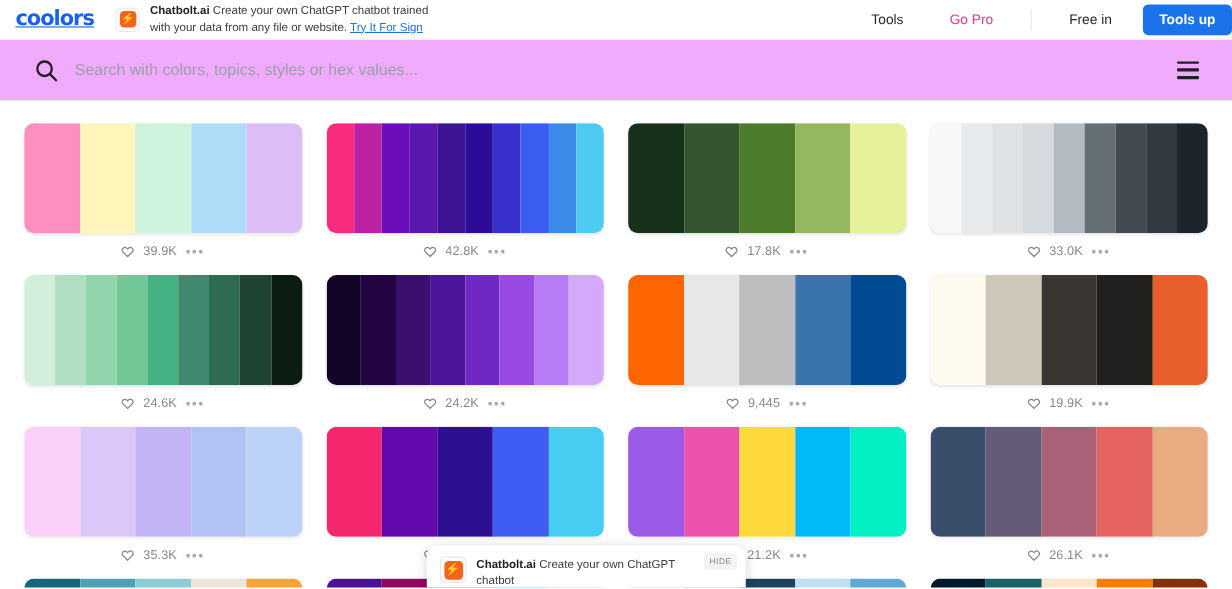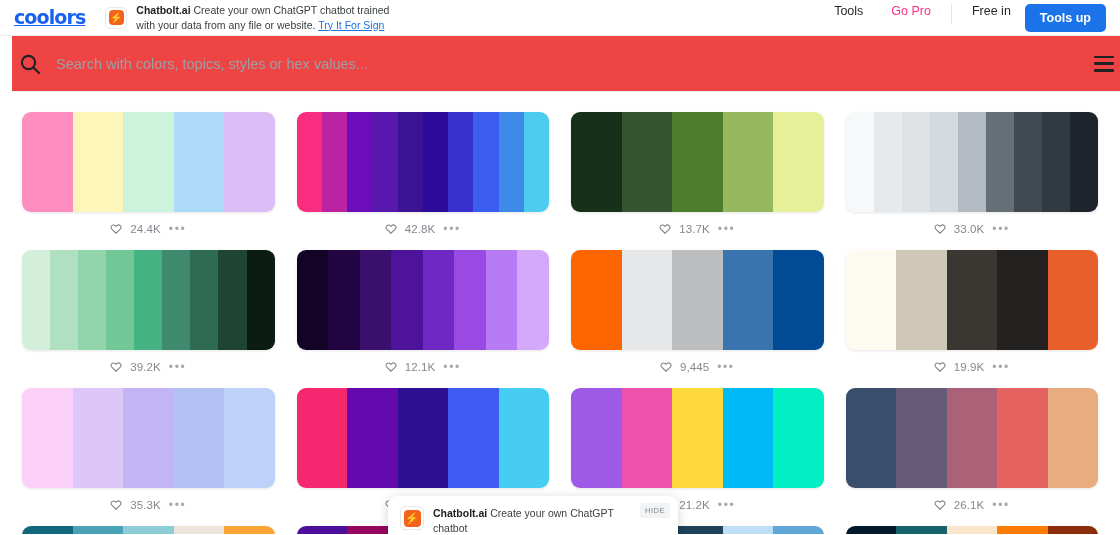--- a/index.html
+++ b/index.html
@@ -9,21 +9,21 @@
     background: #ffffff;
     overflow: hidden;
   }
 
   
   .topbar {
     height: 36px;
     display: flex;
     align-items: center;
     border-bottom: 1px solid #eceff1;
-    padding: 0 14px 0 14px;
+    padding: 0 0 0 14px;
     position: relative;
     background: #fff;
   }
   .logo {
     font-size: 19px;
     font-weight: bold;
     letter-spacing: -0.9px;
     color: #1660f3;
     font-family: "DejaVu Sans", sans-serif;
     margin-right: 20px;
@@ -55,22 +55,22 @@
     color: #3c4043;
     line-height: 1.42;
     max-width: 270px;
   }
   .ad-text b { color: #202124; font-weight: bold; }
   .ad-link { color: #1a73e8; }
 
   .topbar-right {
     margin-left: auto;
     display: flex;
-    align-items: flex-start;
-    gap: 0;
+    align-items: center;
+    gap: 14px;
   }
   .nav-link {
     font-size: 12.5px;
     color: #27282b;
     padding: 0 14px;
     text-decoration: none;
     white-space: nowrap;
   }
   .nav-link.pro { color: #ff2e87; }
   .nav-sep {
@@ -88,23 +88,22 @@
     white-space: nowrap;
     font-family: "Liberation Sans", sans-serif;
   }
 
   
   .searchbar {
     height: 56px;
     display: flex;
     align-items: center;
     border-bottom: 1px solid #eceff1;
-    padding: 0 6px;
-    background: #ef4444;
-    margin-left: 12px;
+    padding: 0 30px;
+    background: #f0abfc;
   }
   .search-icon { width: 24px; height: 24px; flex: none; margin-right: 14px; }
   .search-input {
     flex: 1;
     border: none;
     outline: none;
     font-size: 14.5px;
     color: #27282b;
     font-family: "Liberation Sans", sans-serif;
     background: transparent;
@@ -236,21 +235,21 @@
           <i title="#ff8ec0" style="background: rgb(255, 142, 192);"></i>
           <i title="#fdf5ba" style="background: rgb(253, 245, 186);"></i>
           <i title="#cdf3dd" style="background: rgb(205, 243, 221);"></i>
           <i title="#aedcf8" style="background: rgb(174, 220, 248);"></i>
           <i title="#ddbdf7" style="background: rgb(221, 189, 247);"></i>
         </div>
         <div class="meta">
           <span class="heart"><svg viewBox="0 0 24 24" width="12" height="12" fill="none" stroke="#83888e" stroke-width="2.3">
               <path d="M12 20.5 3.6 12.3a4.9 4.9 0 0 1 7-6.9l1.4 1.3 1.4-1.3a4.9 4.9 0 0 1 7 6.9z"></path>
             </svg></span>
-          <span class="likes">24.4K</span>
+          <span class="likes">39.9K</span>
           <span class="dots">•••</span>
         </div>
       </div>
       <div class="card">
         <div class="palette">
           <i title="#f92d7f" style="background: rgb(249, 45, 127);"></i>
           <i title="#ba22a1" style="background: rgb(186, 34, 161);"></i>
           <i title="#6c0dbb" style="background: rgb(108, 13, 187);"></i>
           <i title="#5a17ae" style="background: rgb(90, 23, 174);"></i>
           <i title="#3c1395" style="background: rgb(60, 19, 149);"></i>
@@ -273,21 +272,21 @@
           <i title="#17301a" style="background: rgb(23, 48, 26);"></i>
           <i title="#345530" style="background: rgb(52, 85, 48);"></i>
           <i title="#4d7d2c" style="background: rgb(77, 125, 44);"></i>
           <i title="#95b85e" style="background: rgb(149, 184, 94);"></i>
           <i title="#e5f099" style="background: rgb(229, 240, 153);"></i>
         </div>
         <div class="meta">
           <span class="heart"><svg viewBox="0 0 24 24" width="12" height="12" fill="none" stroke="#83888e" stroke-width="2.3">
               <path d="M12 20.5 3.6 12.3a4.9 4.9 0 0 1 7-6.9l1.4 1.3 1.4-1.3a4.9 4.9 0 0 1 7 6.9z"></path>
             </svg></span>
-          <span class="likes">13.7K</span>
+          <span class="likes">17.8K</span>
           <span class="dots">•••</span>
         </div>
       </div>
       <div class="card">
         <div class="palette">
           <i title="#f6f8f9" style="background: rgb(246, 248, 249);"></i>
           <i title="#e6eaec" style="background: rgb(230, 234, 236);"></i>
           <i title="#dee2e5" style="background: rgb(222, 226, 229);"></i>
           <i title="#d5dade" style="background: rgb(213, 218, 222);"></i>
           <i title="#b3bac1" style="background: rgb(179, 186, 193);"></i>
@@ -313,40 +312,40 @@
           <i title="#45b283" style="background: rgb(69, 178, 131);"></i>
           <i title="#3f8a6e" style="background: rgb(63, 138, 110);"></i>
           <i title="#2f6a52" style="background: rgb(47, 106, 82);"></i>
           <i title="#1f4433" style="background: rgb(31, 68, 51);"></i>
           <i title="#0b1c13" style="background: rgb(11, 28, 19);"></i>
         </div>
         <div class="meta">
           <span class="heart"><svg viewBox="0 0 24 24" width="12" height="12" fill="none" stroke="#83888e" stroke-width="2.3">
               <path d="M12 20.5 3.6 12.3a4.9 4.9 0 0 1 7-6.9l1.4 1.3 1.4-1.3a4.9 4.9 0 0 1 7 6.9z"></path>
             </svg></span>
-          <span class="likes">39.2K</span>
+          <span class="likes">24.6K</span>
           <span class="dots">•••</span>
         </div>
       </div>
       <div class="card">
         <div class="palette">
           <i title="#130327" style="background: rgb(19, 3, 39);"></i>
           <i title="#220443" style="background: rgb(34, 4, 67);"></i>
           <i title="#3a0f6e" style="background: rgb(58, 15, 110);"></i>
           <i title="#4d139b" style="background: rgb(77, 19, 155);"></i>
           <i title="#7028c4" style="background: rgb(112, 40, 196);"></i>
           <i title="#9a4ae3" style="background: rgb(154, 74, 227);"></i>
           <i title="#b77bf6" style="background: rgb(183, 123, 246);"></i>
           <i title="#d4a9fb" style="background: rgb(212, 169, 251);"></i>
         </div>
         <div class="meta">
           <span class="heart"><svg viewBox="0 0 24 24" width="12" height="12" fill="none" stroke="#83888e" stroke-width="2.3">
               <path d="M12 20.5 3.6 12.3a4.9 4.9 0 0 1 7-6.9l1.4 1.3 1.4-1.3a4.9 4.9 0 0 1 7 6.9z"></path>
             </svg></span>
-          <span class="likes">12.1K</span>
+          <span class="likes">24.2K</span>
           <span class="dots">•••</span>
         </div>
       </div>
       <div class="card">
         <div class="palette">
           <i title="#fc6500" style="background: rgb(252, 101, 0);"></i>
           <i title="#e6e7e8" style="background: rgb(230, 231, 232);"></i>
           <i title="#bdbec0" style="background: rgb(189, 190, 192);"></i>
           <i title="#3a74ae" style="background: rgb(58, 116, 174);"></i>
           <i title="#004b93" style="background: rgb(0, 75, 147);"></i>

